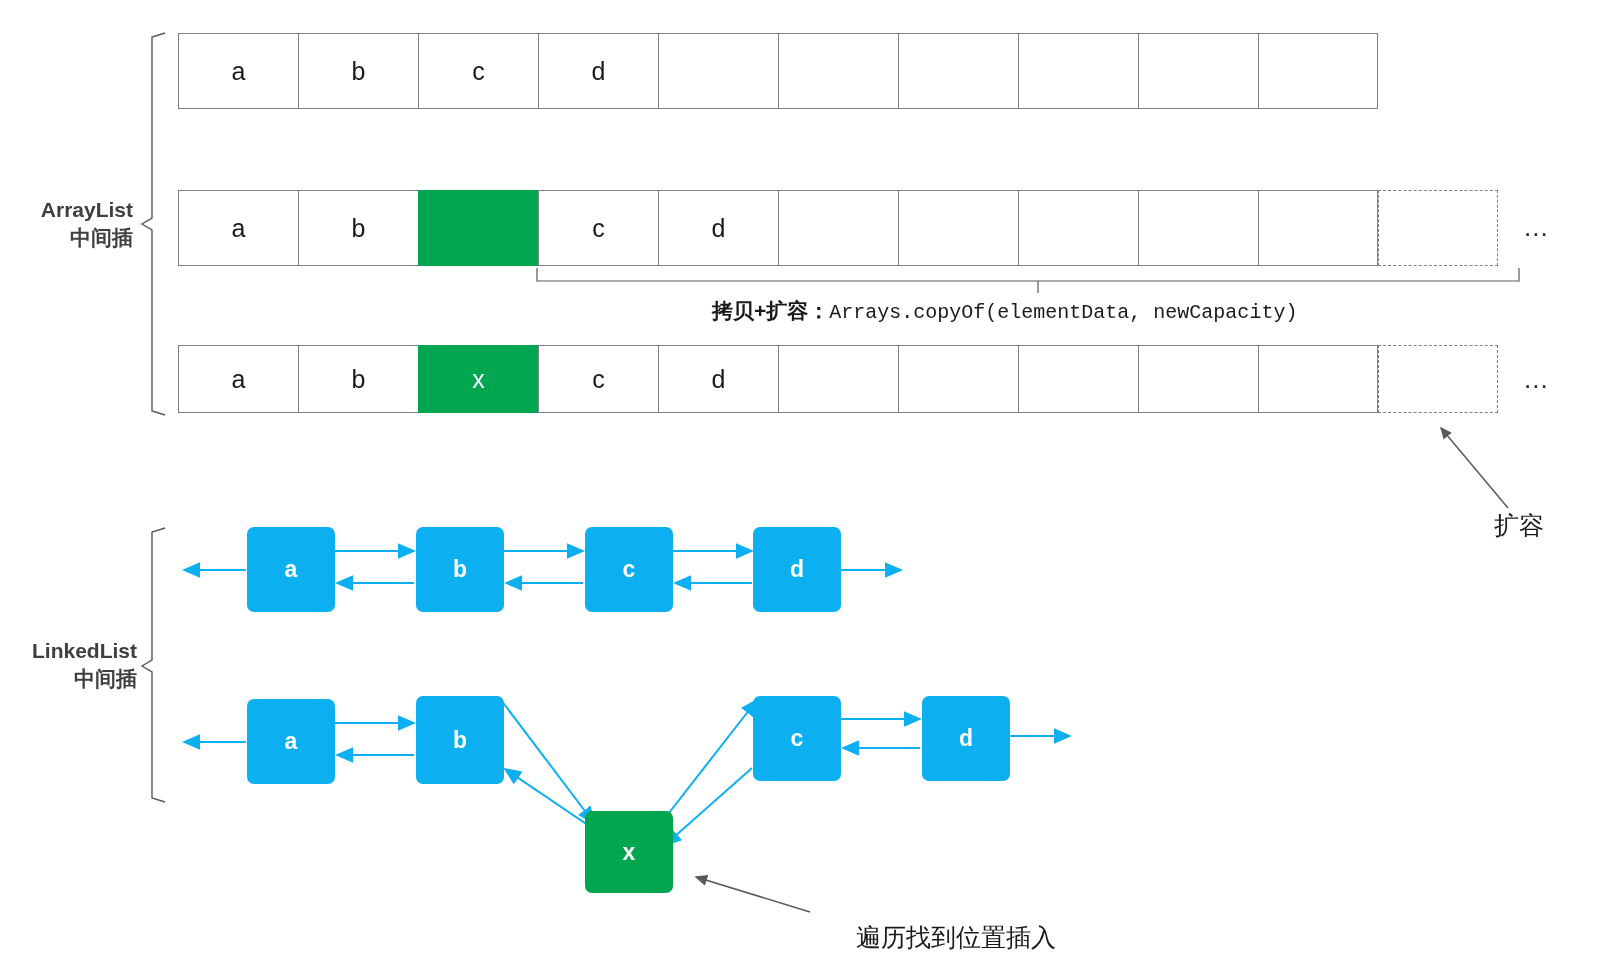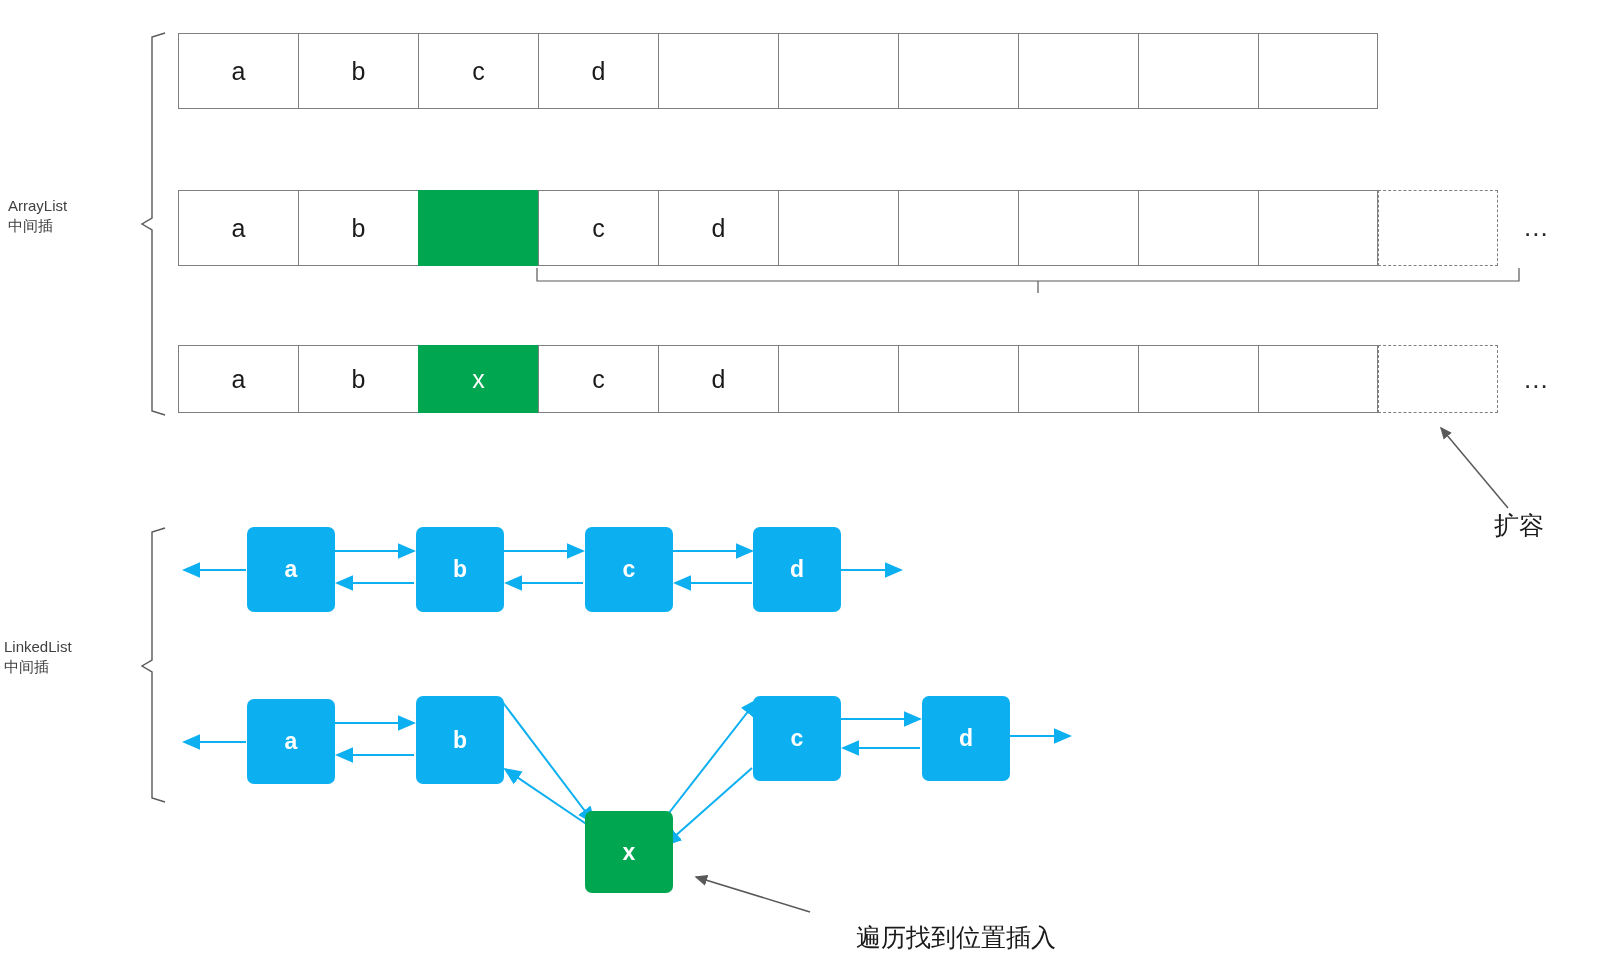--- a/index.html
+++ b/index.html
@@ -12,25 +12,26 @@
     position:relative;
     width:1597px;
     height:977px;
     overflow:hidden;
     background:#fff;
   }
 
   
   .sec-label{
     position:absolute;
-    text-align:left;
+    text-align:right;
     color:#3f3f3f;
     line-height:1.32;
-    font-size:15px;
+    font-size:21px;
     white-space:nowrap;
+    font-weight:bold;
   }
   .sec-label .ln2{display:block;}
 
   
   .arr-row{position:absolute;display:flex;}
   .cell{
     box-sizing:border-box;
     border:1px solid #7f7f7f;
     border-right:none;
     background:#ffffff;
@@ -230,20 +231,23 @@
     <div class="cell" style="width:120px;">d</div>
     <div class="cell" style="width:120px;"></div>
     <div class="cell" style="width:120px;"></div>
     <div class="cell" style="width:120px;"></div>
     <div class="cell" style="width:120px;"></div>
     <div class="cell last-solid" style="width:120px;"></div>
     <div class="cell dashed" style="width:120px;"></div>
   </div>
   <div class="ellipsis" style="left:1524px; top:366px;">...</div>
 
+  <div class="code-caption" style="left:712px; top:297px;">
+    <span class="cn">拷贝+扩容：</span><span class="mono">Arrays.</span><span class="mono it">copyOf</span><span class="mono">(</span><span class="mono pv">elementData</span><span class="mono">, </span><span class="mono">newCapacity</span><span class="mono">)</span>
+  </div>
 
   <div class="anno" style="left:1494px; top:509px;">扩容</div>
 
   <div class="node" style="left:247px; top:527px; width:88px; height:85px;">a</div>
   <div class="node" style="left:416px; top:527px; width:88px; height:85px;">b</div>
   <div class="node" style="left:585px; top:527px; width:88px; height:85px;">c</div>
   <div class="node" style="left:753px; top:527px; width:88px; height:85px;">d</div>
 
   <div class="node" style="left:247px; top:699px; width:88px; height:85px;">a</div>
   <div class="node" style="left:416px; top:696px; width:88px; height:88px;">b</div>

